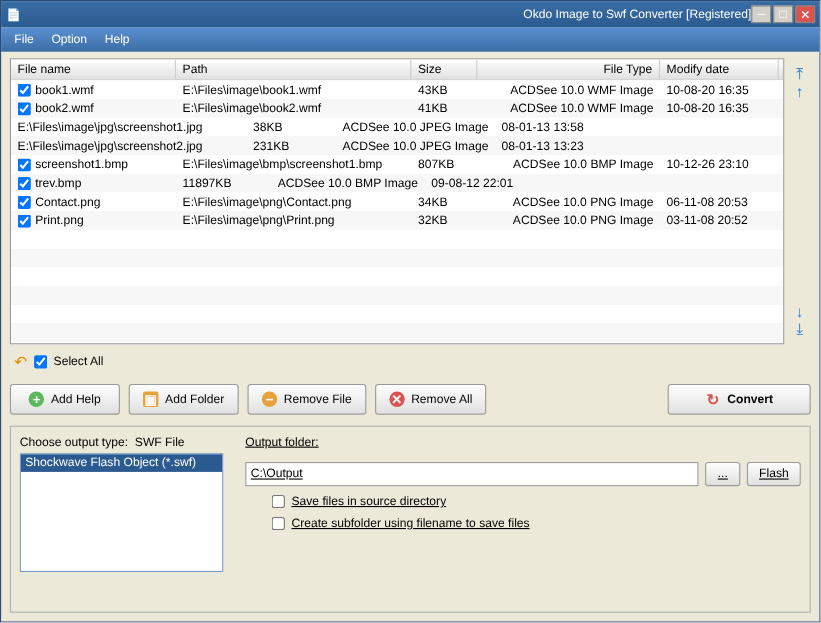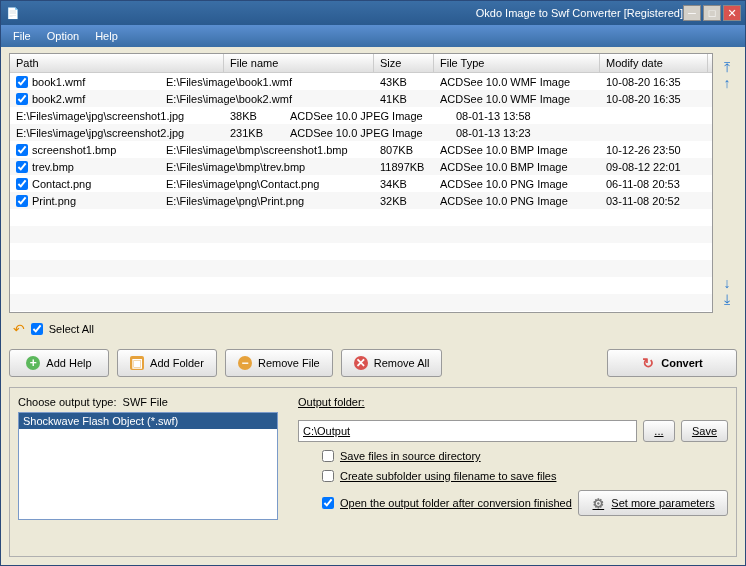--- a/index.html
+++ b/index.html
@@ -17,40 +17,40 @@
 .list-wrapper { display: flex; gap: 4px; height: 260px; }
 .list-container { flex: 1; border: 1px solid #999; background: #fff; overflow: hidden; display: flex; flex-direction: column; }
 .list-header { display: flex; background: linear-gradient(to bottom, #fff, #e0e0e0); border-bottom: 1px solid #ccc; }
 .list-header-cell { padding: 3px 6px; border-right: 1px solid #ccc; font-size: 11px; }
 .list-body { flex: 1; overflow-y: auto; background: repeating-linear-gradient(to bottom, #fff 0, #fff 17px, #f7f7f7 17px, #f7f7f7 34px); }
 .list-row { display: flex; height: 17px; align-items: center; }
 .list-cell { padding: 0 6px; white-space: nowrap; overflow: hidden; font-size: 11px; }
 .c-name { width: 150px; display: flex; align-items: center; gap: 4px; }
 .c-path { width: 214px; }
 .c-size { width: 60px; text-align: left; }
-.c-type { width: 166px; }
+.c-type { width: 166px; text-align: right; }
 .c-date { width: 108px; }
 input[type=checkbox] { width: 12px; height: 12px; }
 .side-arrows { width: 20px; display: flex; flex-direction: column; justify-content: space-between; padding: 6px 0; align-items: center; }
 .arrow-btn { width: 16px; height: 16px; cursor: pointer; color: #2a7ad0; font-size: 14px; display: flex; align-items: center; justify-content: center; }
 .selectall-row { display: flex; align-items: center; gap: 6px; padding: 2px 4px; }
 .selectall-row .up-icon { color: #e68a00; font-size: 14px; }
 .action-row { display: flex; gap: 8px; padding: 4px 0; }
 .btn { height: 28px; border: 1px solid #9a9a9a; background: linear-gradient(to bottom, #fefefe, #e0e0e0); border-radius: 3px; display: flex; align-items: center; justify-content: center; gap: 6px; padding: 0 12px; cursor: pointer; min-width: 100px; font-size: 11px; }
 .btn-icon { width: 14px; height: 14px; display: flex; align-items: center; justify-content: center; border-radius: 50%; font-size: 12px; color: #fff; font-weight: bold; }
 .ic-add { background: #5cb85c; }
 .ic-folder { background: #e6a23c; border-radius: 2px; }
 .ic-remove { background: #e6a23c; }
 .ic-removeall { background: #d9534f; }
 .ic-convert { color: #d9534f; font-size: 14px; background: none; }
 .ic-gear { color: #777; font-size: 13px; background: none; }
 .spacer { flex: 1; }
 .convert-btn { min-width: 130px; font-weight: bold; }
 .bottom-panel { border: 1px solid #b0b0b0; background: #ece9d8; padding: 8px; display: flex; gap: 20px; flex: 1; }
-.left-panel { width: 260px; }
+.left-panel { width: 185px; }
 .panel-label { margin-bottom: 4px; }
 .type-list { border: 1px solid #7a9ac9; background: #fff; height: 108px; }
 .type-item { padding: 2px 4px; background: #2a5a8f; color: #fff; }
 .right-panel { flex: 1; display: flex; flex-direction: column; gap: 8px; text-decoration: underline; }
 .folder-row { display: flex; gap: 6px; align-items: center; }
 .folder-input { flex: 1; height: 22px; border: 1px solid #999; padding: 0 4px; background: #fff; }
 .small-btn { height: 22px; min-width: 32px; border: 1px solid #9a9a9a; background: linear-gradient(to bottom, #fefefe, #e0e0e0); border-radius: 3px; padding: 0 10px; cursor: pointer; font-size: 11px; }
 .check-row { display: flex; gap: 6px; padding-left: 24px; }
 .params-row { display: flex; justify-content: space-between; align-items: center; }
 .params-btn { min-width: 150px; height: 26px; }
@@ -72,22 +72,22 @@
   <div class="menubar">
     <span class="menuitem">File</span>
     <span class="menuitem">Option</span>
     <span class="menuitem">Help</span>
   </div>
 
   <div class="content">
     <div class="list-wrapper">
       <div class="list-container">
         <div class="list-header">
+          <div class="list-header-cell c-name">File name</div>
           <div class="list-header-cell c-path">Path</div>
-          <div class="list-header-cell c-name">File name</div>
           <div class="list-header-cell c-size">Size</div>
           <div class="list-header-cell c-type">File Type</div>
           <div class="list-header-cell c-date">Modify date</div>
         </div>
         <div class="list-body" id="list-body">
             <div class="list-row">
               <div class="list-cell c-name">
                 <input type="checkbox" checked="" style="">
                 <span>book1.wmf</span>
               </div>
@@ -119,28 +119,27 @@
               <div class="list-cell c-date">08-01-13 13:23</div>
             </div>
             <div class="list-row">
               <div class="list-cell c-name">
                 <input type="checkbox" checked="" style="">
                 <span>screenshot1.bmp</span>
               </div>
               <div class="list-cell c-path">E:\Files\image\bmp\screenshot1.bmp</div>
               <div class="list-cell c-size">807KB</div>
               <div class="list-cell c-type">ACDSee 10.0 BMP Image</div>
-              <div class="list-cell c-date">10-12-26 23:50</div>
+              <div class="list-cell c-date">10-12-26 23:10</div>
             </div>
             <div class="list-row">
               <div class="list-cell c-name">
                 <input type="checkbox" checked="" style="">
                 <span>trev.bmp</span>
               </div>
-              <div class="list-cell c-path">E:\Files\image\bmp\trev.bmp</div>
               <div class="list-cell c-size">11897KB</div>
               <div class="list-cell c-type">ACDSee 10.0 BMP Image</div>
               <div class="list-cell c-date">09-08-12 22:01</div>
             </div>
             <div class="list-row">
               <div class="list-cell c-name">
                 <input type="checkbox" checked="" style="">
                 <span>Contact.png</span>
               </div>
               <div class="list-cell c-path">E:\Files\image\png\Contact.png</div>
@@ -209,36 +208,26 @@
         </div>
         <div class="type-list">
           <div class="type-item">Shockwave Flash Object (*.swf)</div>
         </div>
       </div>
       <div class="right-panel">
         <div class="panel-label">Output folder:</div>
         <div class="folder-row">
           <input class="folder-input" value="C:\Output" style="">
           <button class="small-btn">...</button>
-          <button class="small-btn">Save</button>
+          <button class="small-btn">Flash</button>
         </div>
         <div class="check-row">
           <input type="checkbox" style="">
           <span>Save files in source directory</span>
         </div>
         <div class="check-row">
           <input type="checkbox" style="">
           <span>Create subfolder using filename to save files</span>
         </div>
-        <div class="params-row">
-          <div class="check-row">
-            <input type="checkbox" checked="" style="">
-            <span>Open the output folder after conversion finished</span>
-          </div>
-          <div class="btn params-btn">
-            <span class="btn-icon ic-gear">⚙</span>
-            <span>Set more parameters</span>
-          </div>
-        </div>
       </div>
     </div>
   </div>
 </div>
 
 </body></html>

